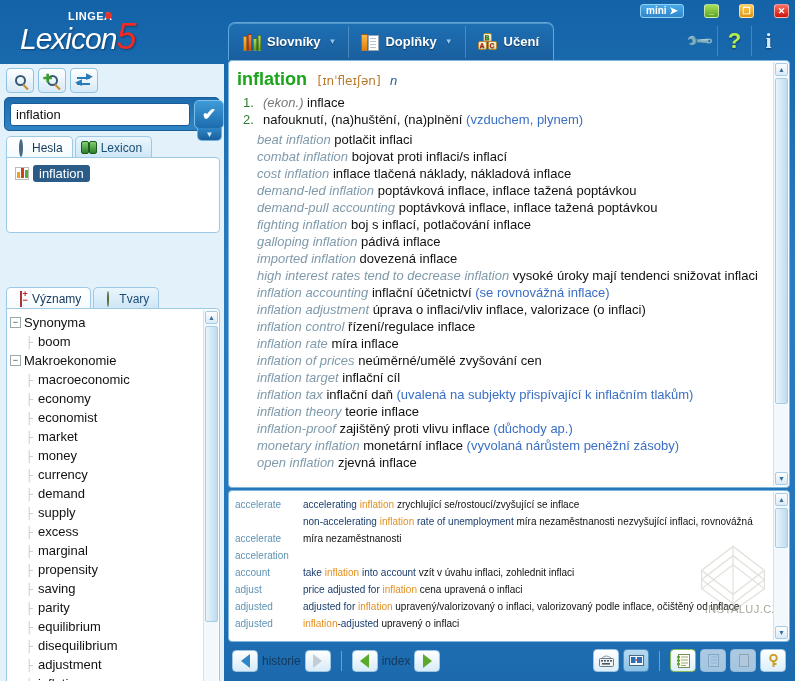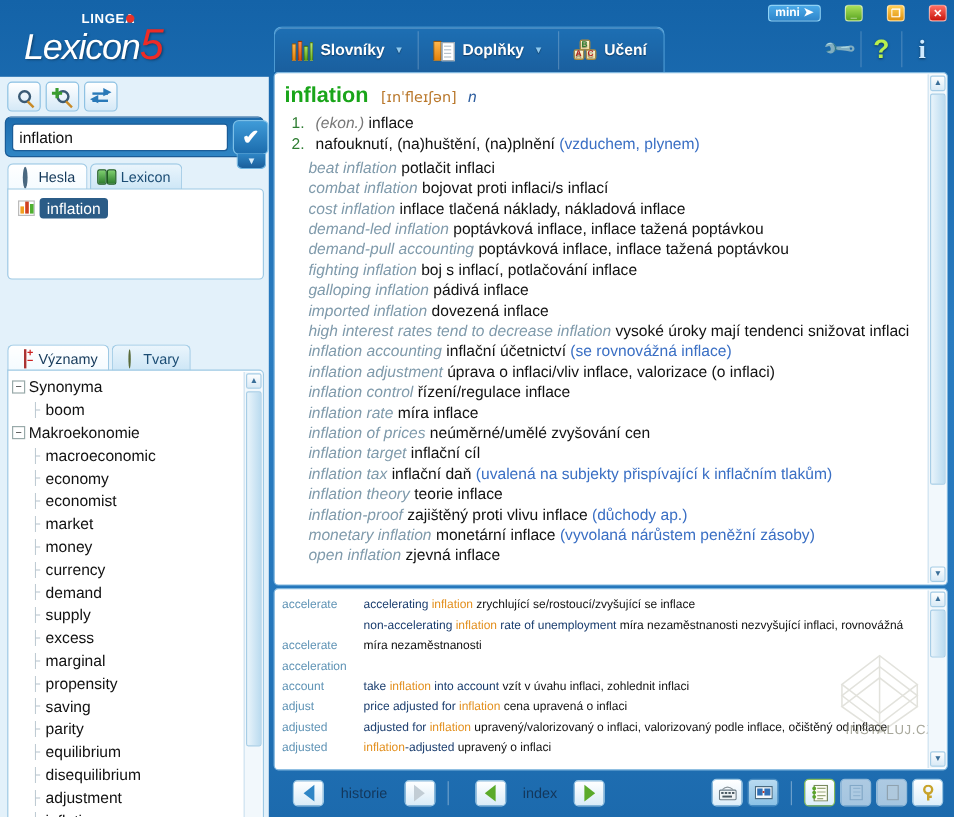--- a/index.html
+++ b/index.html
@@ -268,21 +268,21 @@
   .wm-text {
     position: absolute; right: 10px; bottom: 26px; font-size: 11px; color: #8a8a7a;
     letter-spacing: .5px; opacity: .75; pointer-events: none;
   }
 
   
   .bottombar {
     position: absolute; left: 228px; top: 644px; width: 562px; height: 33px;
     display: flex; align-items: center; gap: 4px; padding: 0 4px;
   }
-  .navgrp { display: flex; align-items: center; gap: 10px; margin-left: 12px; }
+  .navgrp { display: flex; align-items: center; gap: 0; }
   .navbtn {
     width: 26px; height: 22px; border: 1px solid #9bc6e3; border-radius: 4px;
     background: linear-gradient(#ffffff, #d8ebf8);
     display: flex; align-items: center; justify-content: center;
   }
   .tri { width: 0; height: 0; }
   .tri.left-blue { border-top: 7px solid transparent; border-bottom: 7px solid transparent; border-right: 9px solid #2f86c6; }
   .tri.right-gray { border-top: 7px solid transparent; border-bottom: 7px solid transparent; border-left: 9px solid #c2cdd5; }
   .tri.left-green { border-top: 7px solid transparent; border-bottom: 7px solid transparent; border-right: 9px solid #5aaa2a; }
   .tri.right-green { border-top: 7px solid transparent; border-bottom: 7px solid transparent; border-left: 9px solid #5aaa2a; }

